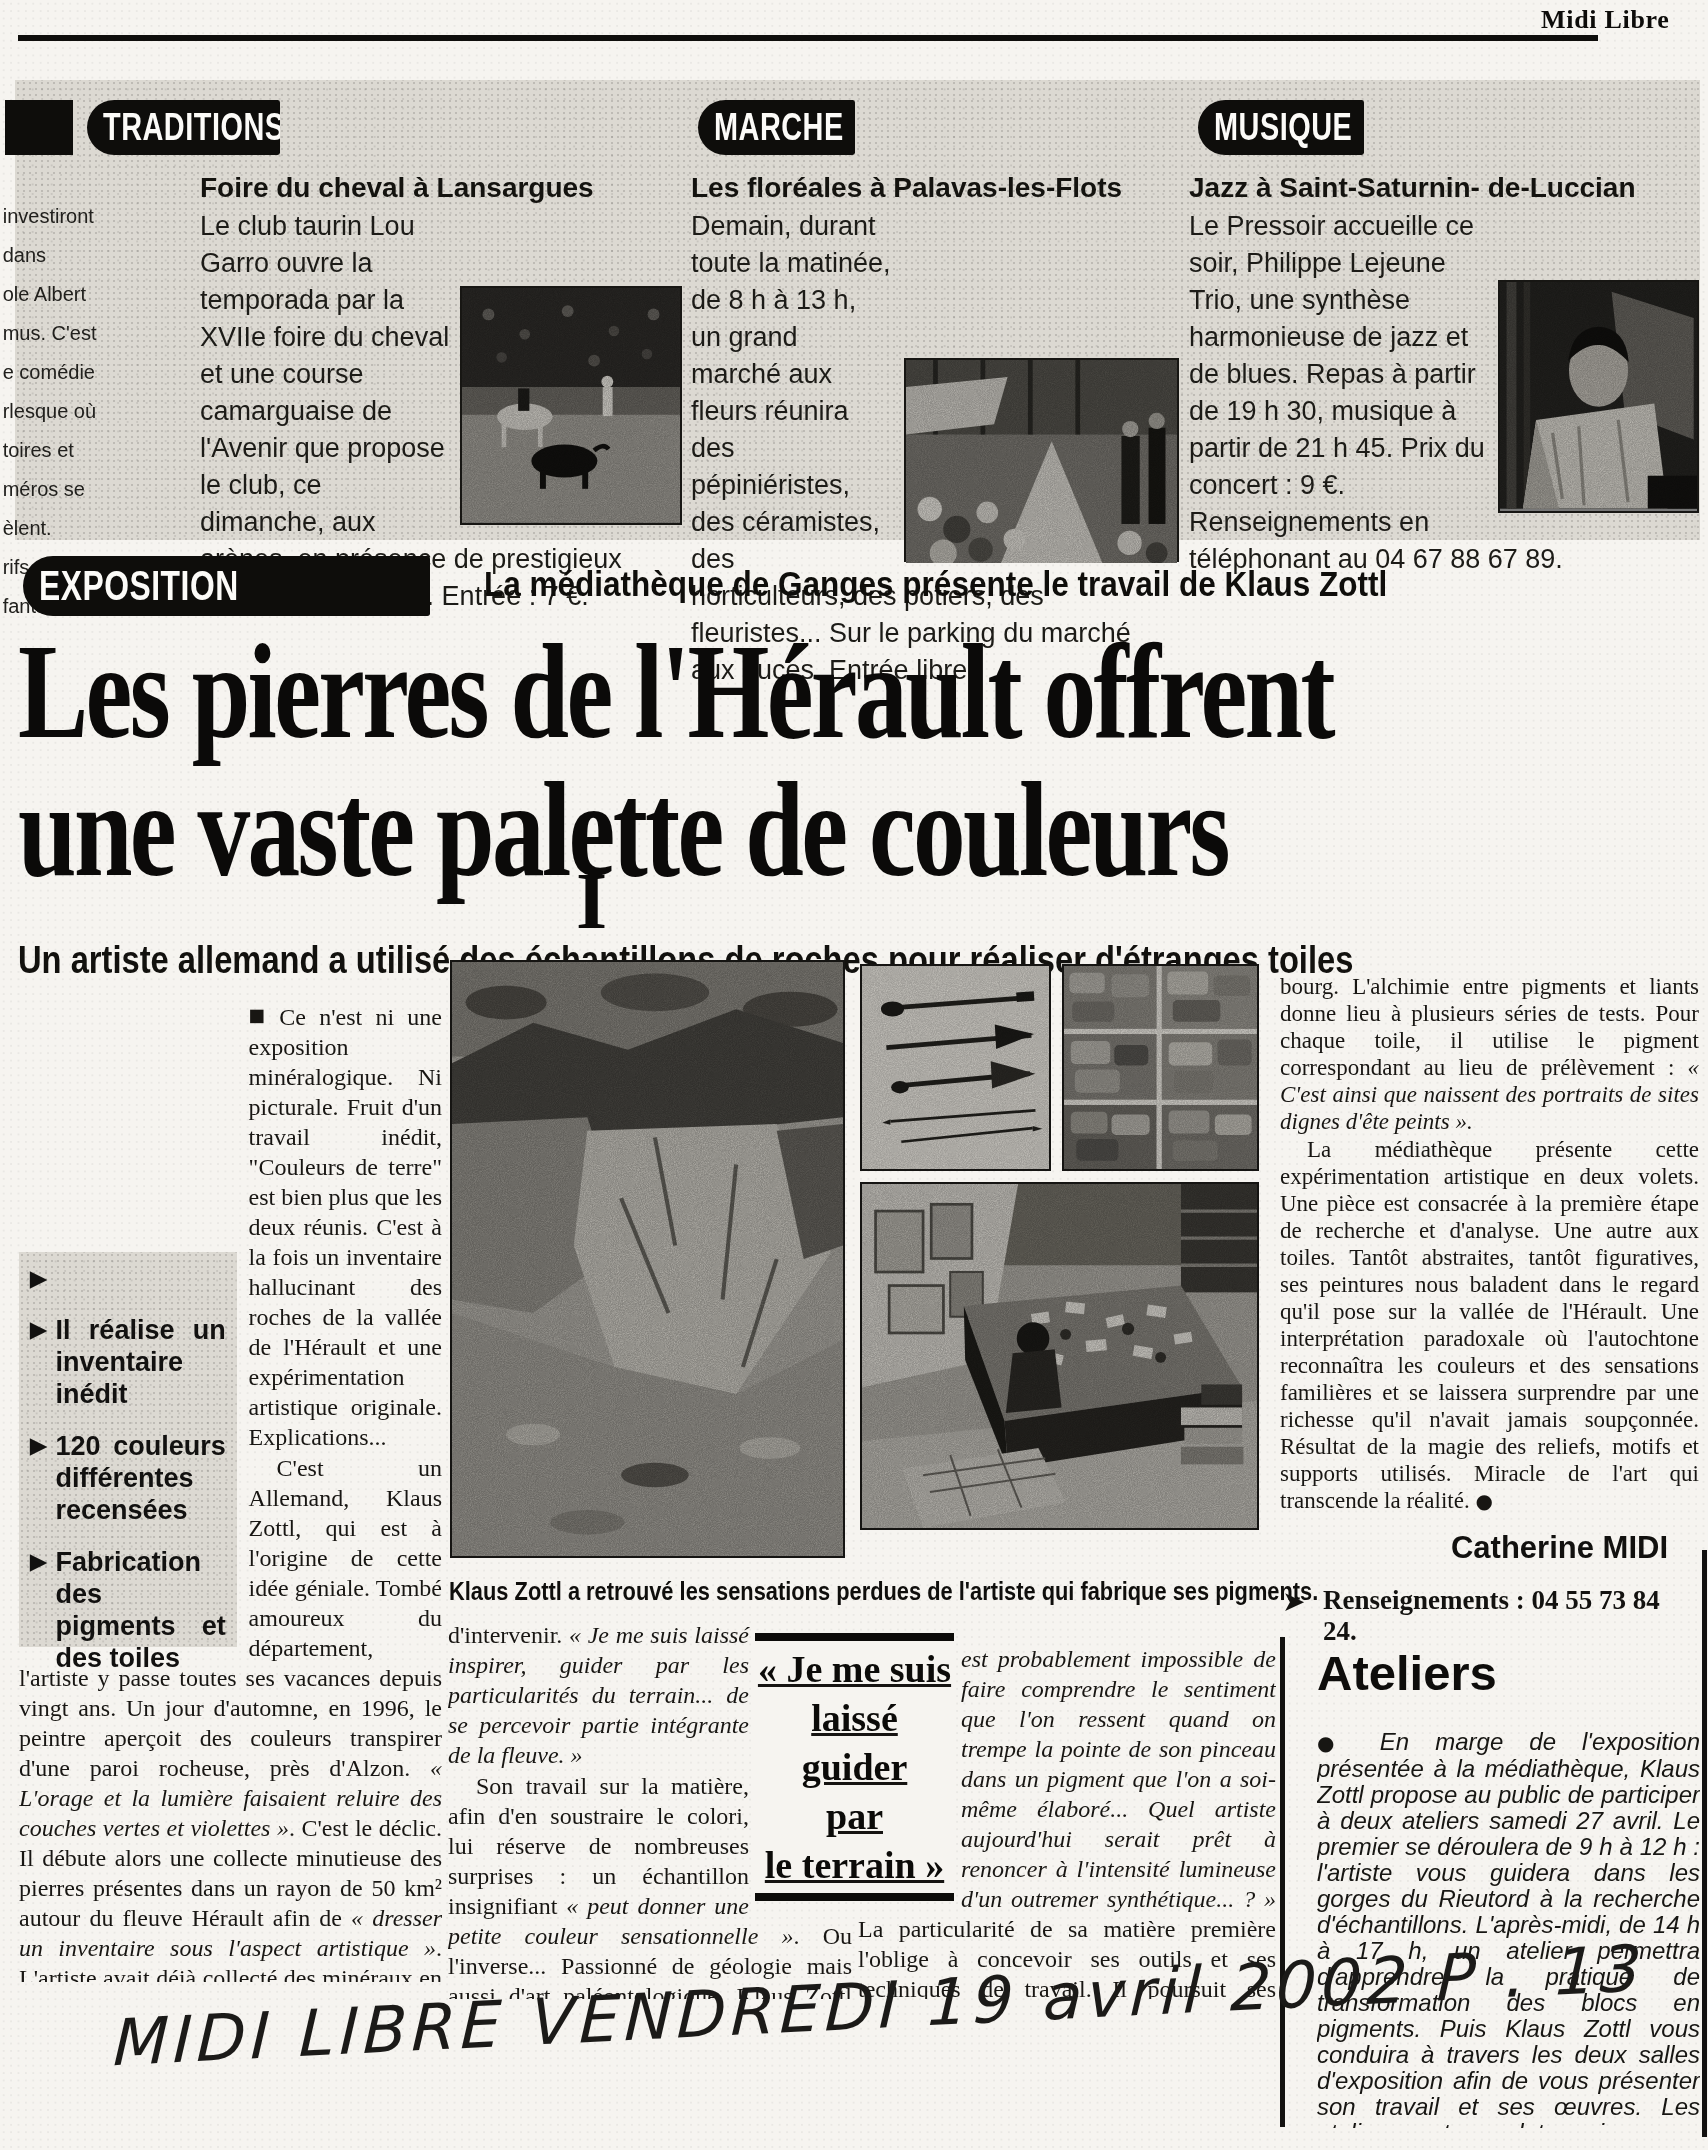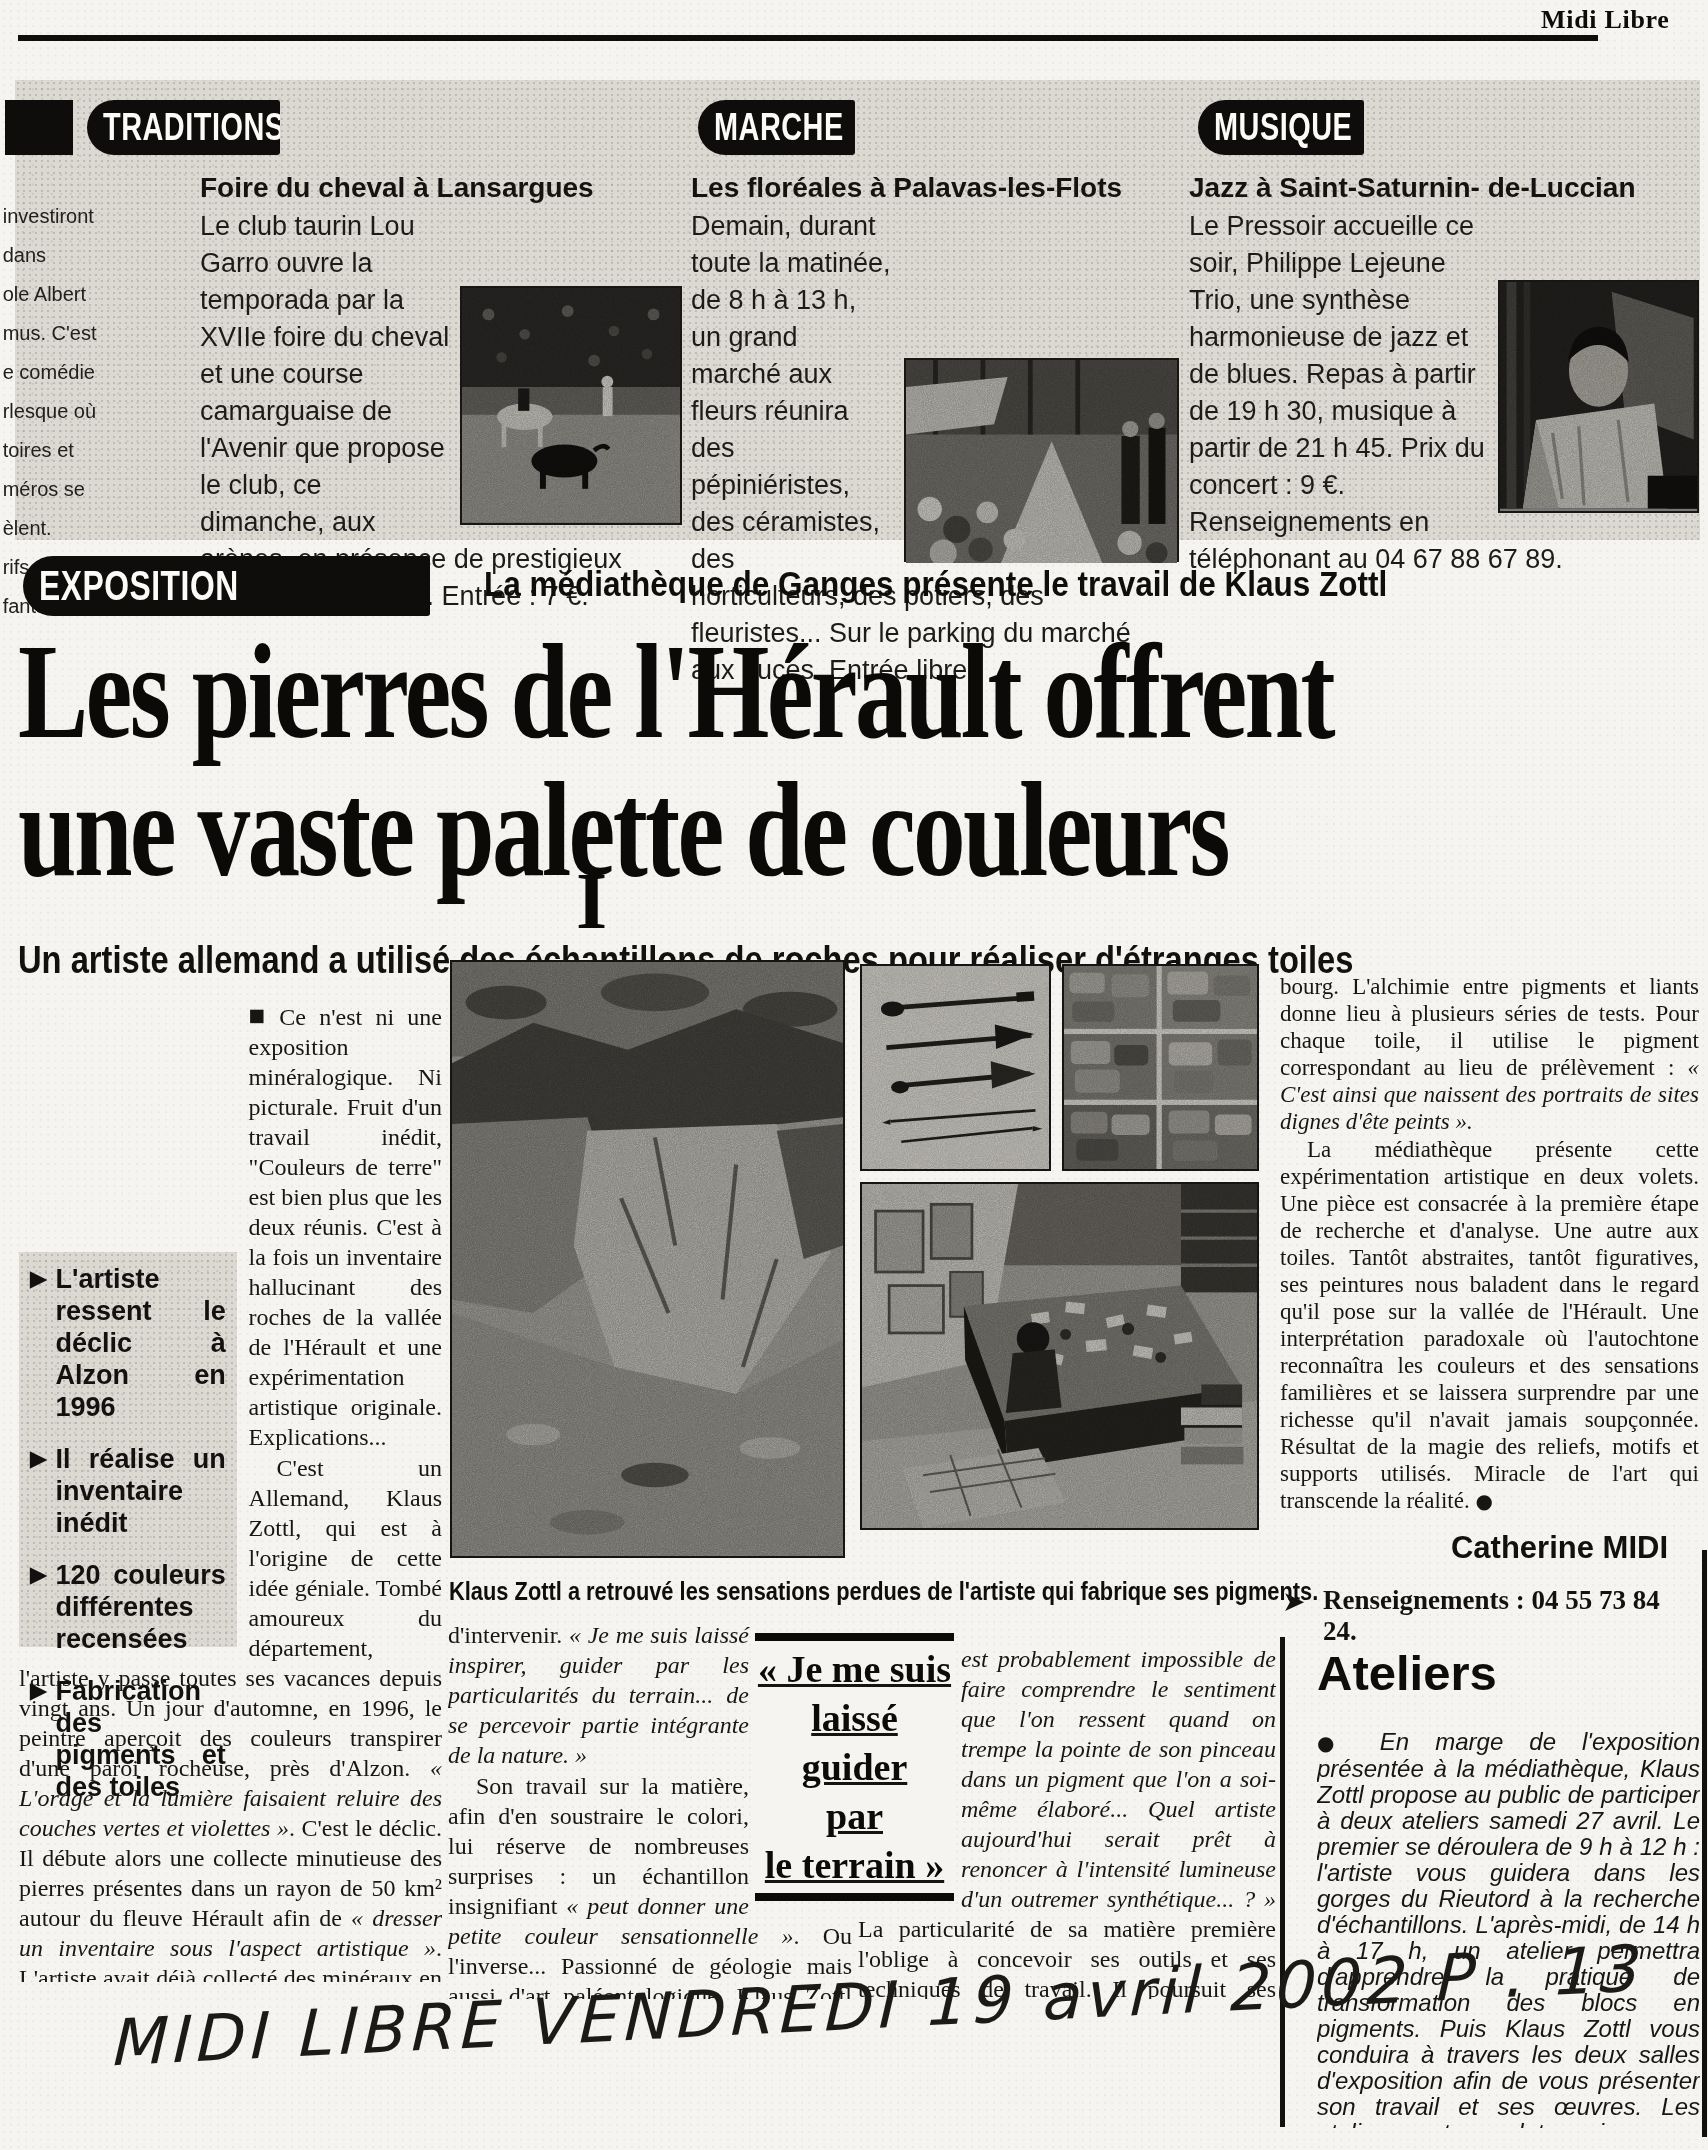--- a/index.html
+++ b/index.html
@@ -341,42 +341,41 @@
       <rect width="582" height="508" filter="url(#grain)" opacity=".33"></rect>
     </svg>
   </div>
 
   <div class="abs caption">Klaus Zottl a retrouvé les sensations perdues de l'artiste qui fabrique ses pigments.</div>
 
   <div class="abs col1 body-serif">
     <div class="sidebarbox noisebg">
       <div class="sb-item">
         <span class="sb-arrow">▶</span>
-        <span class="sb-txt">L'artiste ressent le déclic à Alzon en 1996</span>
       </div>
       <div class="sb-item">
         <span class="sb-arrow">▶</span>
         <span class="sb-txt">Il réalise un inventaire inédit</span>
       </div>
       <div class="sb-item">
         <span class="sb-arrow">▶</span>
         <span class="sb-txt">120 couleurs différentes recensées</span>
       </div>
       <div class="sb-item">
         <span class="sb-arrow">▶</span>
         <span class="sb-txt">Fabrication des pigments et des toiles</span>
       </div>
     </div>
     <p><span class="icn-sq">■</span><span>Ce n'est ni une exposition minéralogique. Ni picturale. Fruit d'un travail inédit, "Couleurs de terre" est bien plus que les deux réunis. C'est à la fois un inventaire hallucinant des roches de la vallée de l'Hérault et une expérimentation artistique originale. Explications...</span></p>
     <p><span>C'est un Allemand, Klaus Zottl, qui est à l'origine de cette idée géniale. Tombé amoureux du département, l'artiste y passe toutes ses vacances depuis vingt ans. Un jour d'automne, en 1996, le peintre aperçoit des couleurs transpirer d'une paroi rocheuse, près d'Alzon. </span><span class="it">« L'orage et la lumière faisaient reluire des couches vertes et violettes »</span><span>. C'est le déclic. Il débute alors une collecte minutieuse des pierres présentes dans un rayon de 50 km² autour du fleuve Hérault afin de </span><span class="it">« dresser un inventaire sous l'aspect artistique »</span><span>. L'artiste avait déjà collecté des minéraux en Italie et en Turquie mais jamais avec ce systématisme. Il découvre en cinq ans 120 couleurs de terre. Son travail aboutit à un répertoire précis des minéraux. Sites et dates sont consciensement mentionnés sur de petites fiches accompagnées d'une photo. Sa méticulosité n'empêche pas la spontanéité, propre à tout artiste,</span></p>
   </div>
 
   <div class="abs col2 body-serif">
     <div class="spacer"></div>
-    <p><span>d'intervenir. </span><span class="it">« Je me suis laissé inspirer, guider par les particularités du terrain... de se percevoir partie intégrante de la nature. »</span></p>
+    <p><span>d'intervenir. </span><span class="it">« Je me suis laissé inspirer, guider par les particularités du terrain... de se percevoir partie intégrante de la fleuve. »</span></p>
     <p><span>Son travail sur la matière, afin d'en soustraire le colori, lui réserve de nombreuses surprises : un échantillon insignifiant </span><span class="it">« peut donner une petite couleur sensationnelle »</span><span>. Ou l'inverse... Passionné de géologie mais aussi d'art paléontologique, Klaus Zottl retrouve des sensations perdues : </span></p>
   </div>
 
   <div class="abs quotebox">
     <div>« Je me suis</div>
     <div>laissé guider</div>
     <div>par</div>
     <div>le terrain »</div>
   </div>
 

